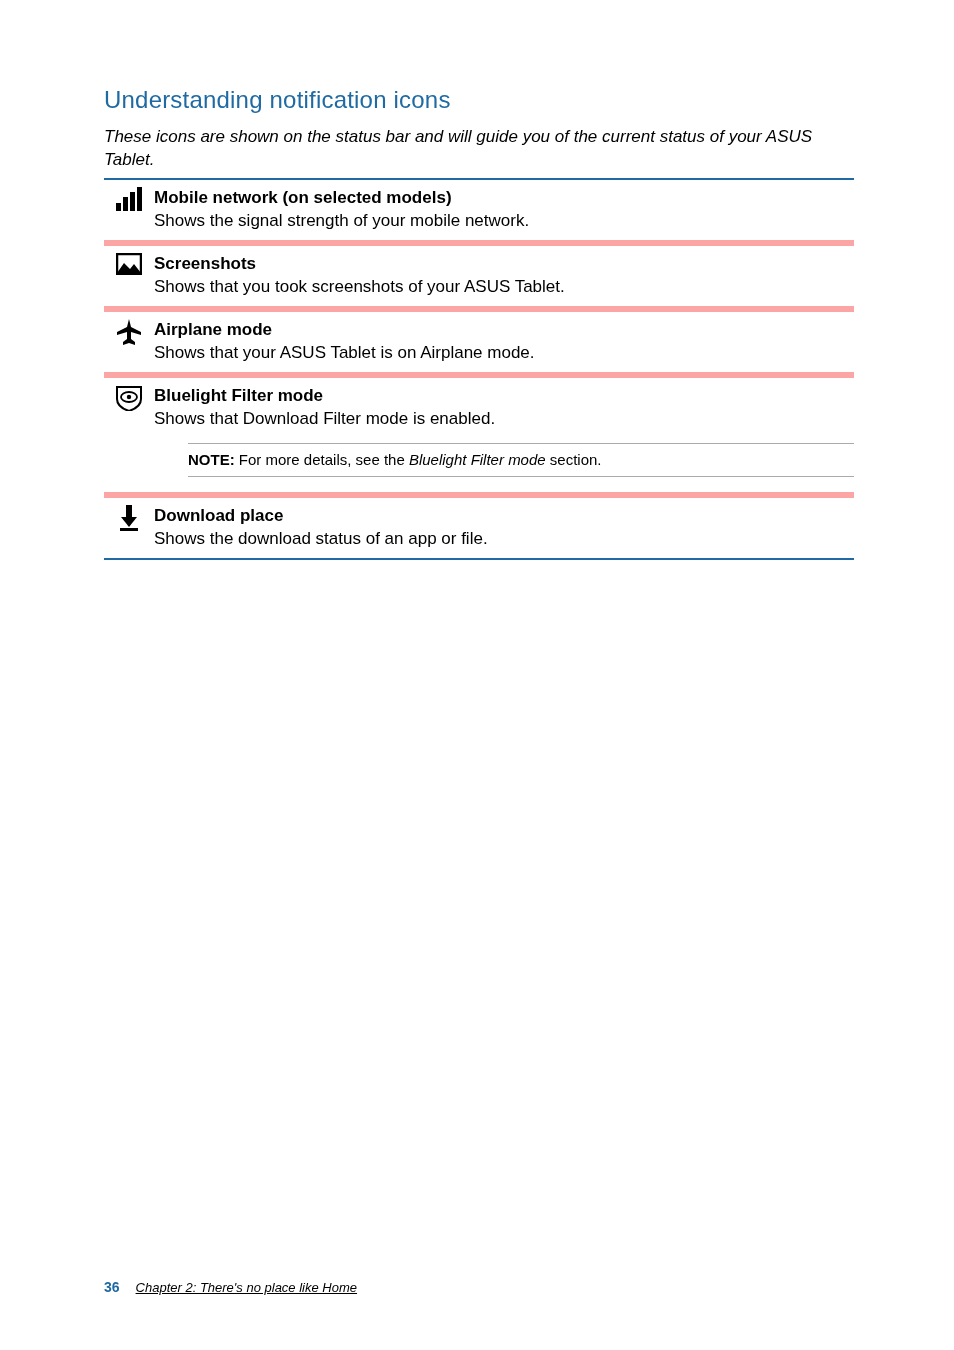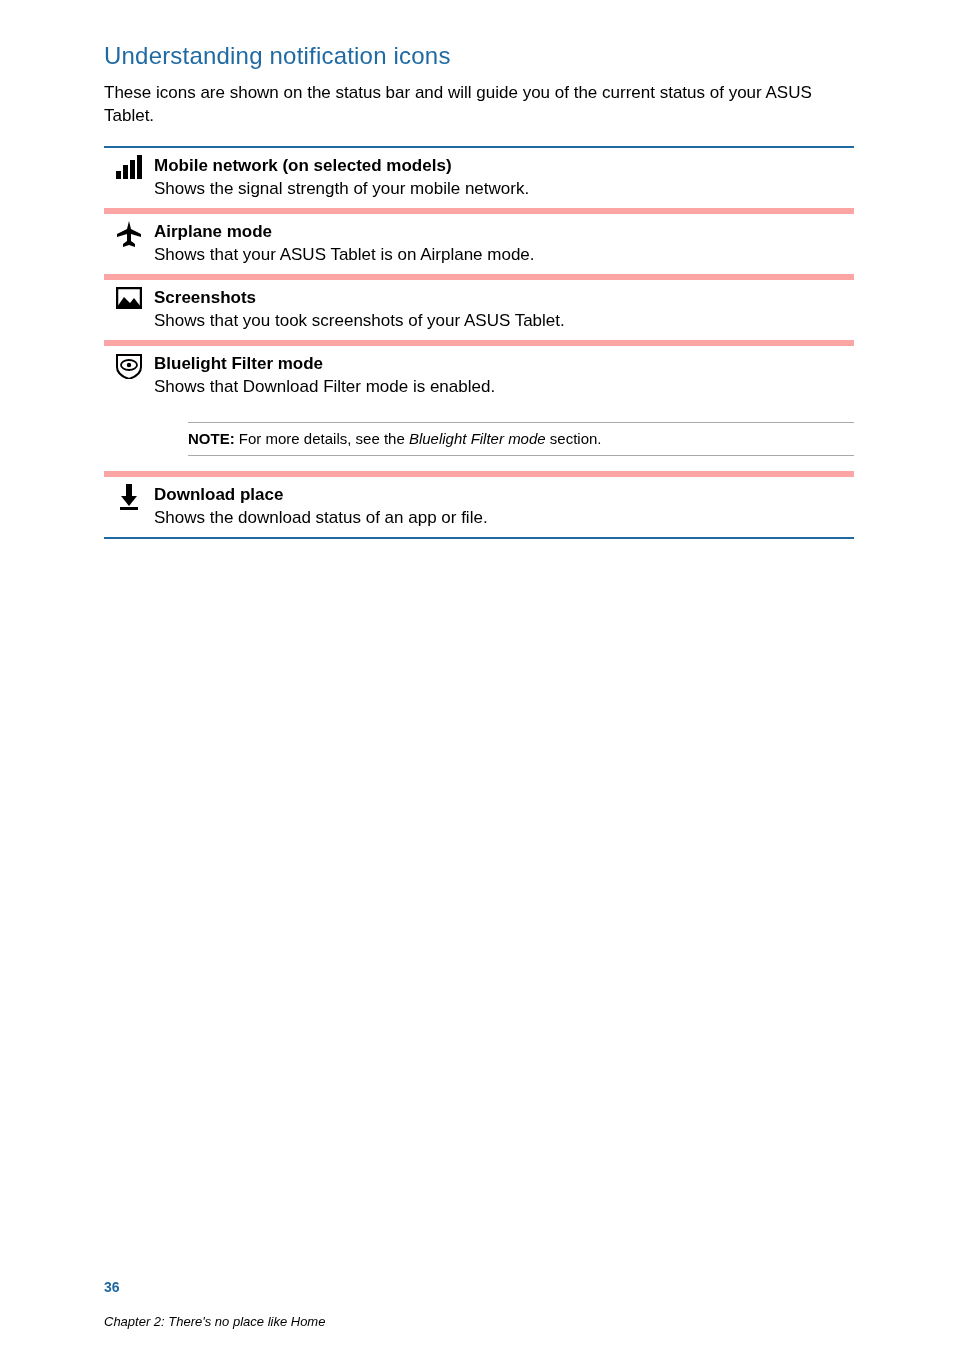--- a/index.html
+++ b/index.html
@@ -7,31 +7,32 @@
     padding: 0;
     width: 954px;
     height: 1350px;
     background: #ffffff;
     font-family: "Myriad Pro", "Segoe UI", "Helvetica Neue", Arial, sans-serif;
     color: #000;
     font-size: 17px;
     line-height: 1.35;
   }
   .page {
-    padding: 40px 100px 0 104px;
+    padding: 84px 100px 0 104px;
   }
   h2 {
     color: #1f6aa3;
     font-weight: 400;
     font-size: 24px;
     margin: 0 0 10px 0;
     letter-spacing: 0.2px;
   }
   .intro {
-    margin: 0 0 18px 0;
+    margin: 0 0 6px 0;
+    font-style: italic;
   }
   table.icon-table {
     width: 100%;
     border-collapse: collapse;
     border-top: 2px solid #1f6aa3;
   }
   table.icon-table > tbody > tr > td {
     padding: 7px 0 7px 0;
     vertical-align: top;
   }
@@ -47,46 +48,46 @@
     padding-top: 10px;
   }
   td.icon-cell svg {
     display: block;
     margin: 0 auto;
   }
   .row-title {
     font-weight: 700;
   }
   .note-block {
-    margin: 23px 0 8px 34px;
+    margin: 12px 0 8px 34px;
     border-top: 1px solid #aaa;
     border-bottom: 1px solid #aaa;
     padding: 6px 0;
     font-size: 15px;
   }
   .note-label { font-weight: 700; }
   .note-italic { font-style: italic; }
   .footer {
     position: absolute;
     left: 104px;
     top: 1278px;
     font-size: 13px;
     color: #000;
     display: flex;
     align-items: baseline;
     gap: 16px;
-    flex-direction: column;
   }
   .footer .pg {
     color: #1f6aa3;
     font-weight: 700;
     font-size: 14px;
   }
   .footer .chap {
     font-style: italic;
+    text-decoration: underline;
   }
 </style>
 </head>
 <body>
 
 <div class="page">
   <h2>Understanding notification icons</h2>
   <p class="intro">These icons are shown on the status bar and will guide you of the current status of your ASUS Tablet.</p>
 
   <table class="icon-table">
@@ -105,40 +106,40 @@
           <div class="row-title">Mobile network (on selected models)</div>
           <div>Shows the signal strength of your mobile network.</div>
         </td>
       </tr>
 
 
 
 
       <tr>
         <td class="icon-cell">
-          <svg width="24" height="26" viewBox="0 0 24 26">
-            <path d="M12 0 L14 8 L24 13 L24 16 L14 13 L14 20 L18 23 L18 26 L12 24 L6 26 L6 23 L10 20 L10 13 L0 16 L0 13 L10 8 Z" fill="#000"></path>
-          </svg>
-        </td>
-        <td>
-          <div class="row-title">Airplane mode</div>
-          <div>Shows that your ASUS Tablet is on Airplane mode.</div>
-        </td>
-      </tr>
-
-      <tr>
-        <td class="icon-cell">
           <svg width="26" height="22" viewBox="0 0 26 22">
             <rect x="1" y="1" width="24" height="20" stroke="#000" stroke-width="2.5" fill="none"></rect>
             <path d="M1 20 L8 10 L14 16 L18 11 L25 20 Z" fill="#000"></path>
           </svg>
         </td>
         <td>
           <div class="row-title">Screenshots</div>
           <div>Shows that you took screenshots of your ASUS Tablet.</div>
+        </td>
+      </tr>
+
+      <tr>
+        <td class="icon-cell">
+          <svg width="24" height="26" viewBox="0 0 24 26">
+            <path d="M12 0 L14 8 L24 13 L24 16 L14 13 L14 20 L18 23 L18 26 L12 24 L6 26 L6 23 L10 20 L10 13 L0 16 L0 13 L10 8 Z" fill="#000"></path>
+          </svg>
+        </td>
+        <td>
+          <div class="row-title">Airplane mode</div>
+          <div>Shows that your ASUS Tablet is on Airplane mode.</div>
         </td>
       </tr>
 
       <tr>
         <td class="icon-cell">
           <svg width="28" height="26" viewBox="0 0 28 26">
             <path d="M2 2 L26 2 L26 14 C26 20 20 24 14 26 C8 24 2 20 2 14 Z" stroke="#000" stroke-width="2" fill="none"></path>
             <ellipse cx="14" cy="12" rx="8" ry="5" stroke="#000" stroke-width="1.8" fill="none"></ellipse>
             <circle cx="14" cy="12" r="2.2" fill="#000"></circle>
           </svg>

